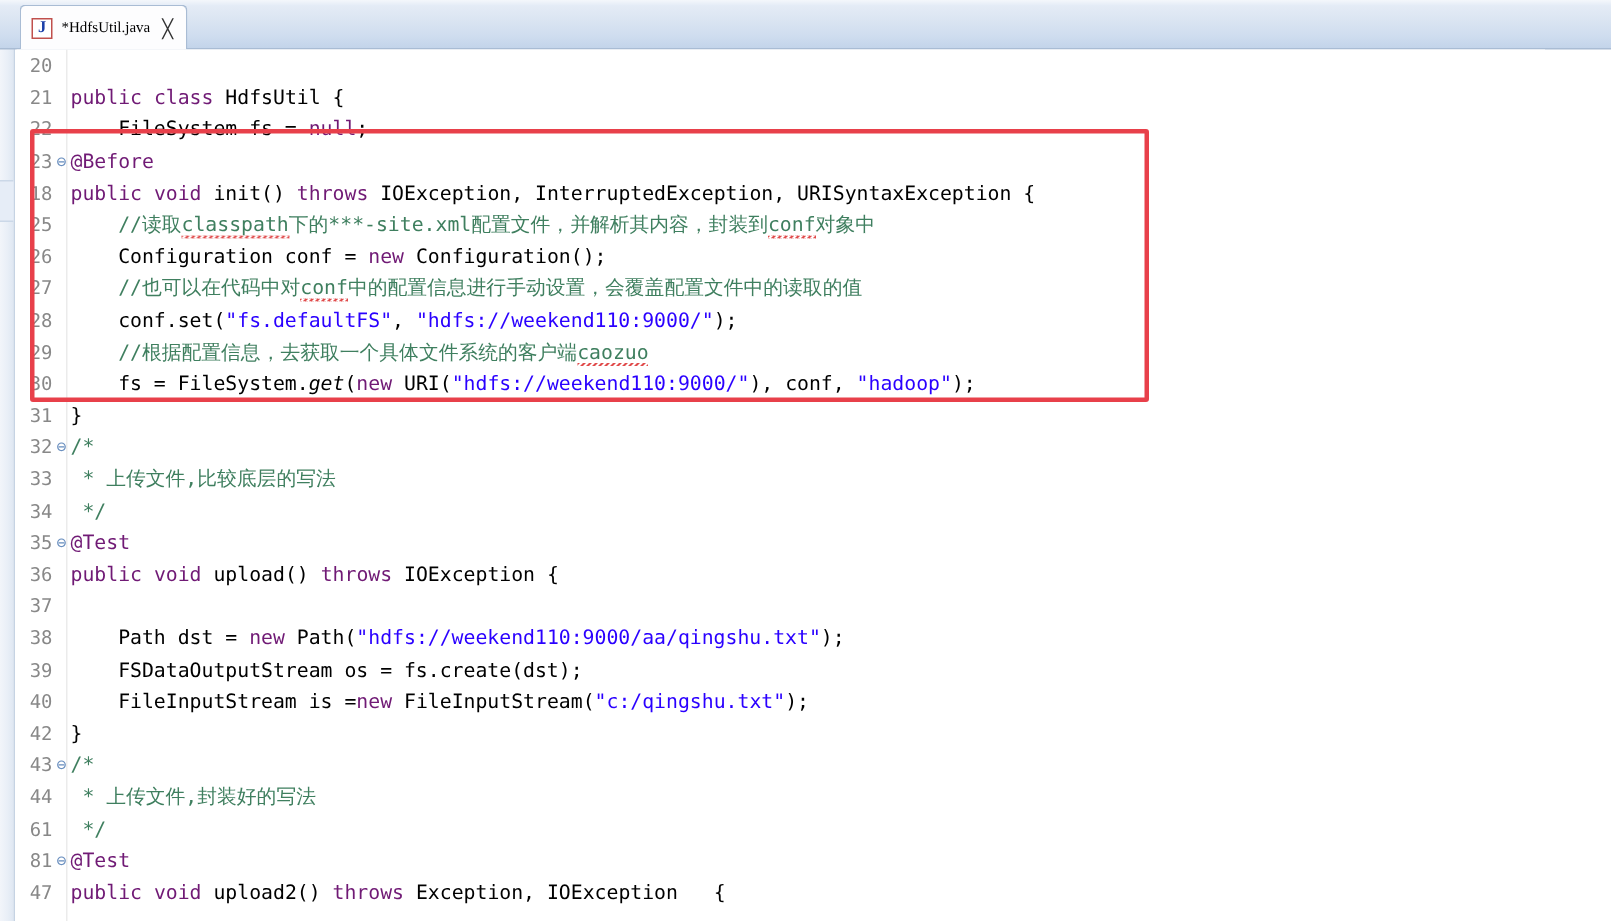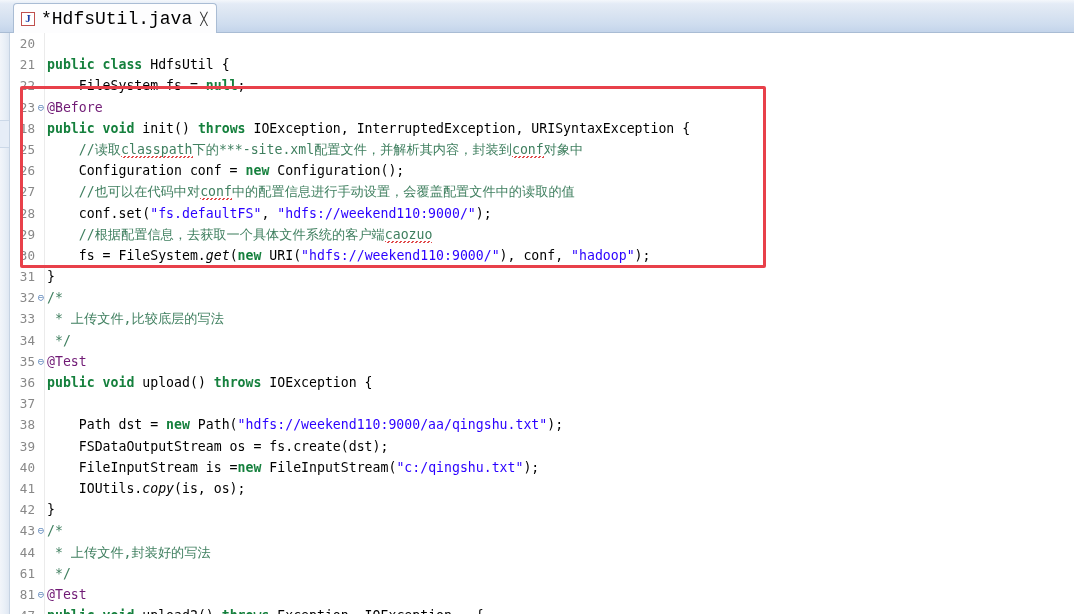--- a/index.html
+++ b/index.html
@@ -42,21 +42,21 @@
   }
   .tab-icon{
     width:14px;height:14px;position:relative;flex:0 0 auto;
     border:1px solid #c0504d;background:#ffffff;box-sizing:border-box;
     display:flex;align-items:center;justify-content:center;
   }
   .tab-icon span{
     font-family:"Liberation Serif",serif;font-size:11px;font-weight:bold;color:#1b3fa8;line-height:1;
   }
   .tab-title{
-    font-family:Liberation Mono, monospace;font-size:18px;color:#000;white-space:nowrap;
+    font-family:Liberation Serif, serif;font-size:10px;color:#000;white-space:nowrap;
   }
   .tab-close{
     font-family:"Liberation Sans",sans-serif;font-size:12px;color:#333;line-height:1;
     margin-left:2px;
   }
 
   
   .editor{
     position:absolute;left:11px;top:33px;width:1019px;height:581px;
     background:#ffffff;overflow:hidden;
@@ -78,21 +78,21 @@
   }
   .fold{
     display:inline-block;width:12px;text-align:center;color:#6a8fbf;font-size:11px;
     vertical-align:top;
   }
   .fold.empty{color:transparent;}
   .src{
     display:inline;color:#000000;
   }
   
-  .kw{color:#15803d;font-weight:bold;}
+  .kw{color:#701a75;font-weight:normal;}
   .str{color:#2a00ff;}
   .cmt{color:#3f7f5f;}
   .ann{color:#701a75;}
   .stat{font-style:italic;text-align:right;}
   .sq{
     background-image:repeating-linear-gradient(135deg,#e04b4b 0 1.2px,transparent 1.2px 2.6px);
     background-repeat:repeat-x;background-size:4px 2px;background-position:0 100%;
     padding-bottom:1px;
   }
 
@@ -138,21 +138,20 @@
         <div class="ln-row"><span class="lno">31</span><span class="fold empty">&nbsp;</span><span class="src">}</span></div>
         <div class="ln-row"><span class="lno">32</span><span class="fold">⊖</span><span class="src"><span class="cmt">/*</span></span></div>
         <div class="ln-row"><span class="lno">33</span><span class="fold empty">&nbsp;</span><span class="src"><span class="cmt"> * 上传文件,比较底层的写法</span></span></div>
         <div class="ln-row"><span class="lno">34</span><span class="fold empty">&nbsp;</span><span class="src"><span class="cmt"> */</span></span></div>
         <div class="ln-row"><span class="lno">35</span><span class="fold">⊖</span><span class="src"><span class="ann">@Test</span></span></div>
         <div class="ln-row"><span class="lno">36</span><span class="fold empty">&nbsp;</span><span class="src"><span class="kw">public</span> <span class="kw">void</span> upload() <span class="kw">throws</span> IOException {</span></div>
         <div class="ln-row"><span class="lno">37</span><span class="fold empty">&nbsp;</span><span class="src"></span></div>
         <div class="ln-row"><span class="lno">38</span><span class="fold empty">&nbsp;</span><span class="src">    Path dst = <span class="kw">new</span> Path(<span class="str">"hdfs://weekend110:9000/aa/qingshu.txt"</span>);</span></div>
         <div class="ln-row"><span class="lno">39</span><span class="fold empty">&nbsp;</span><span class="src">    FSDataOutputStream os = fs.create(dst);</span></div>
         <div class="ln-row"><span class="lno">40</span><span class="fold empty">&nbsp;</span><span class="src">    FileInputStream is =<span class="kw">new</span> FileInputStream(<span class="str">"c:/qingshu.txt"</span>);</span></div>
-        <div class="ln-row"><span class="lno">41</span><span class="fold empty">&nbsp;</span><span class="src">    IOUtils.<span class="stat">copy</span>(is, os);</span></div>
         <div class="ln-row"><span class="lno">42</span><span class="fold empty">&nbsp;</span><span class="src">}</span></div>
         <div class="ln-row"><span class="lno">43</span><span class="fold">⊖</span><span class="src"><span class="cmt">/*</span></span></div>
         <div class="ln-row"><span class="lno">44</span><span class="fold empty">&nbsp;</span><span class="src"><span class="cmt"> * 上传文件,封装好的写法</span></span></div>
         <div class="ln-row"><span class="lno">61</span><span class="fold empty">&nbsp;</span><span class="src"><span class="cmt"> */</span></span></div>
         <div class="ln-row"><span class="lno">81</span><span class="fold">⊖</span><span class="src"><span class="ann">@Test</span></span></div>
         <div class="ln-row"><span class="lno">47</span><span class="fold empty">&nbsp;</span><span class="src"><span class="kw">public</span> <span class="kw">void</span> upload2() <span class="kw">throws</span> Exception, IOException   {</span></div>
       </div>
   </div>
 
   <div class="redbox" id="redbox" style="left: 20px; top: 86px; width: 740px; height: 176px; border-color: rgb(232, 64, 74);"></div>

